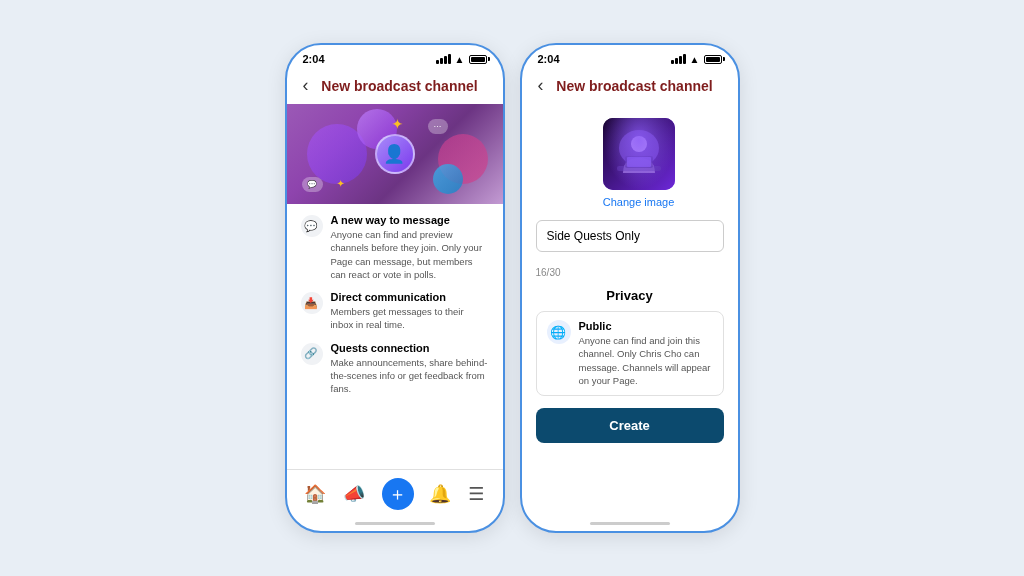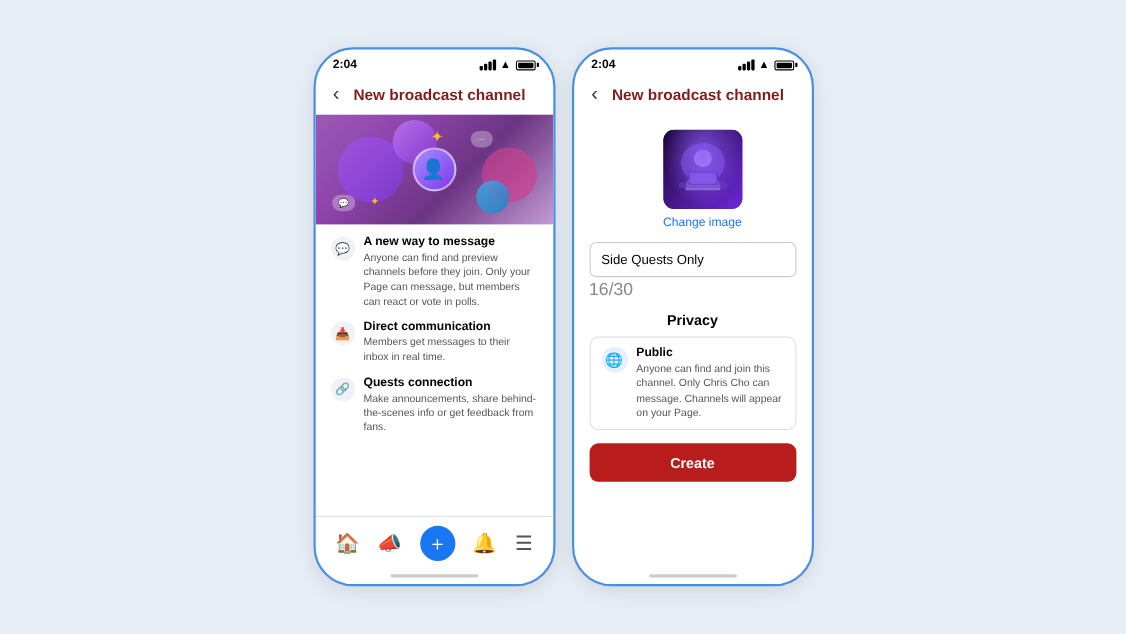--- a/index.html
+++ b/index.html
@@ -286,22 +286,22 @@
     .channel-name-input {
       margin: 4px 14px 0;
       border: 1px solid #ccc;
       border-radius: 6px;
       padding: 8px 10px;
       font-size: 12px;
       color: #000;
       width: calc(100% - 28px);
     }
     .char-count {
-      margin: 3px 14px 0;
-      font-size: 16px;
+      margin: 15px 14px 0;
+      font-size: 10px;
       color: #888;
     }
     .privacy-section {
       padding: 10px 14px 0;
     }
     .privacy-label {
       font-size: 13px;
       font-weight: 700;
       color: #000;
       margin-bottom: 8px;
@@ -335,21 +335,21 @@
     .privacy-text p {
       font-size: 9.5px;
       color: #555;
       line-height: 1.4;
     }
     .create-section {
       padding: 12px 14px 8px;
     }
     .create-button {
       width: 100%;
-      background: #b91c1c;
+      background: #0c4a6e;
       color: white;
       border: none;
       border-radius: 8px;
       padding: 10px;
       font-size: 13px;
       font-weight: 600;
       cursor: pointer;
       text-align: center;
     }
   </style>

